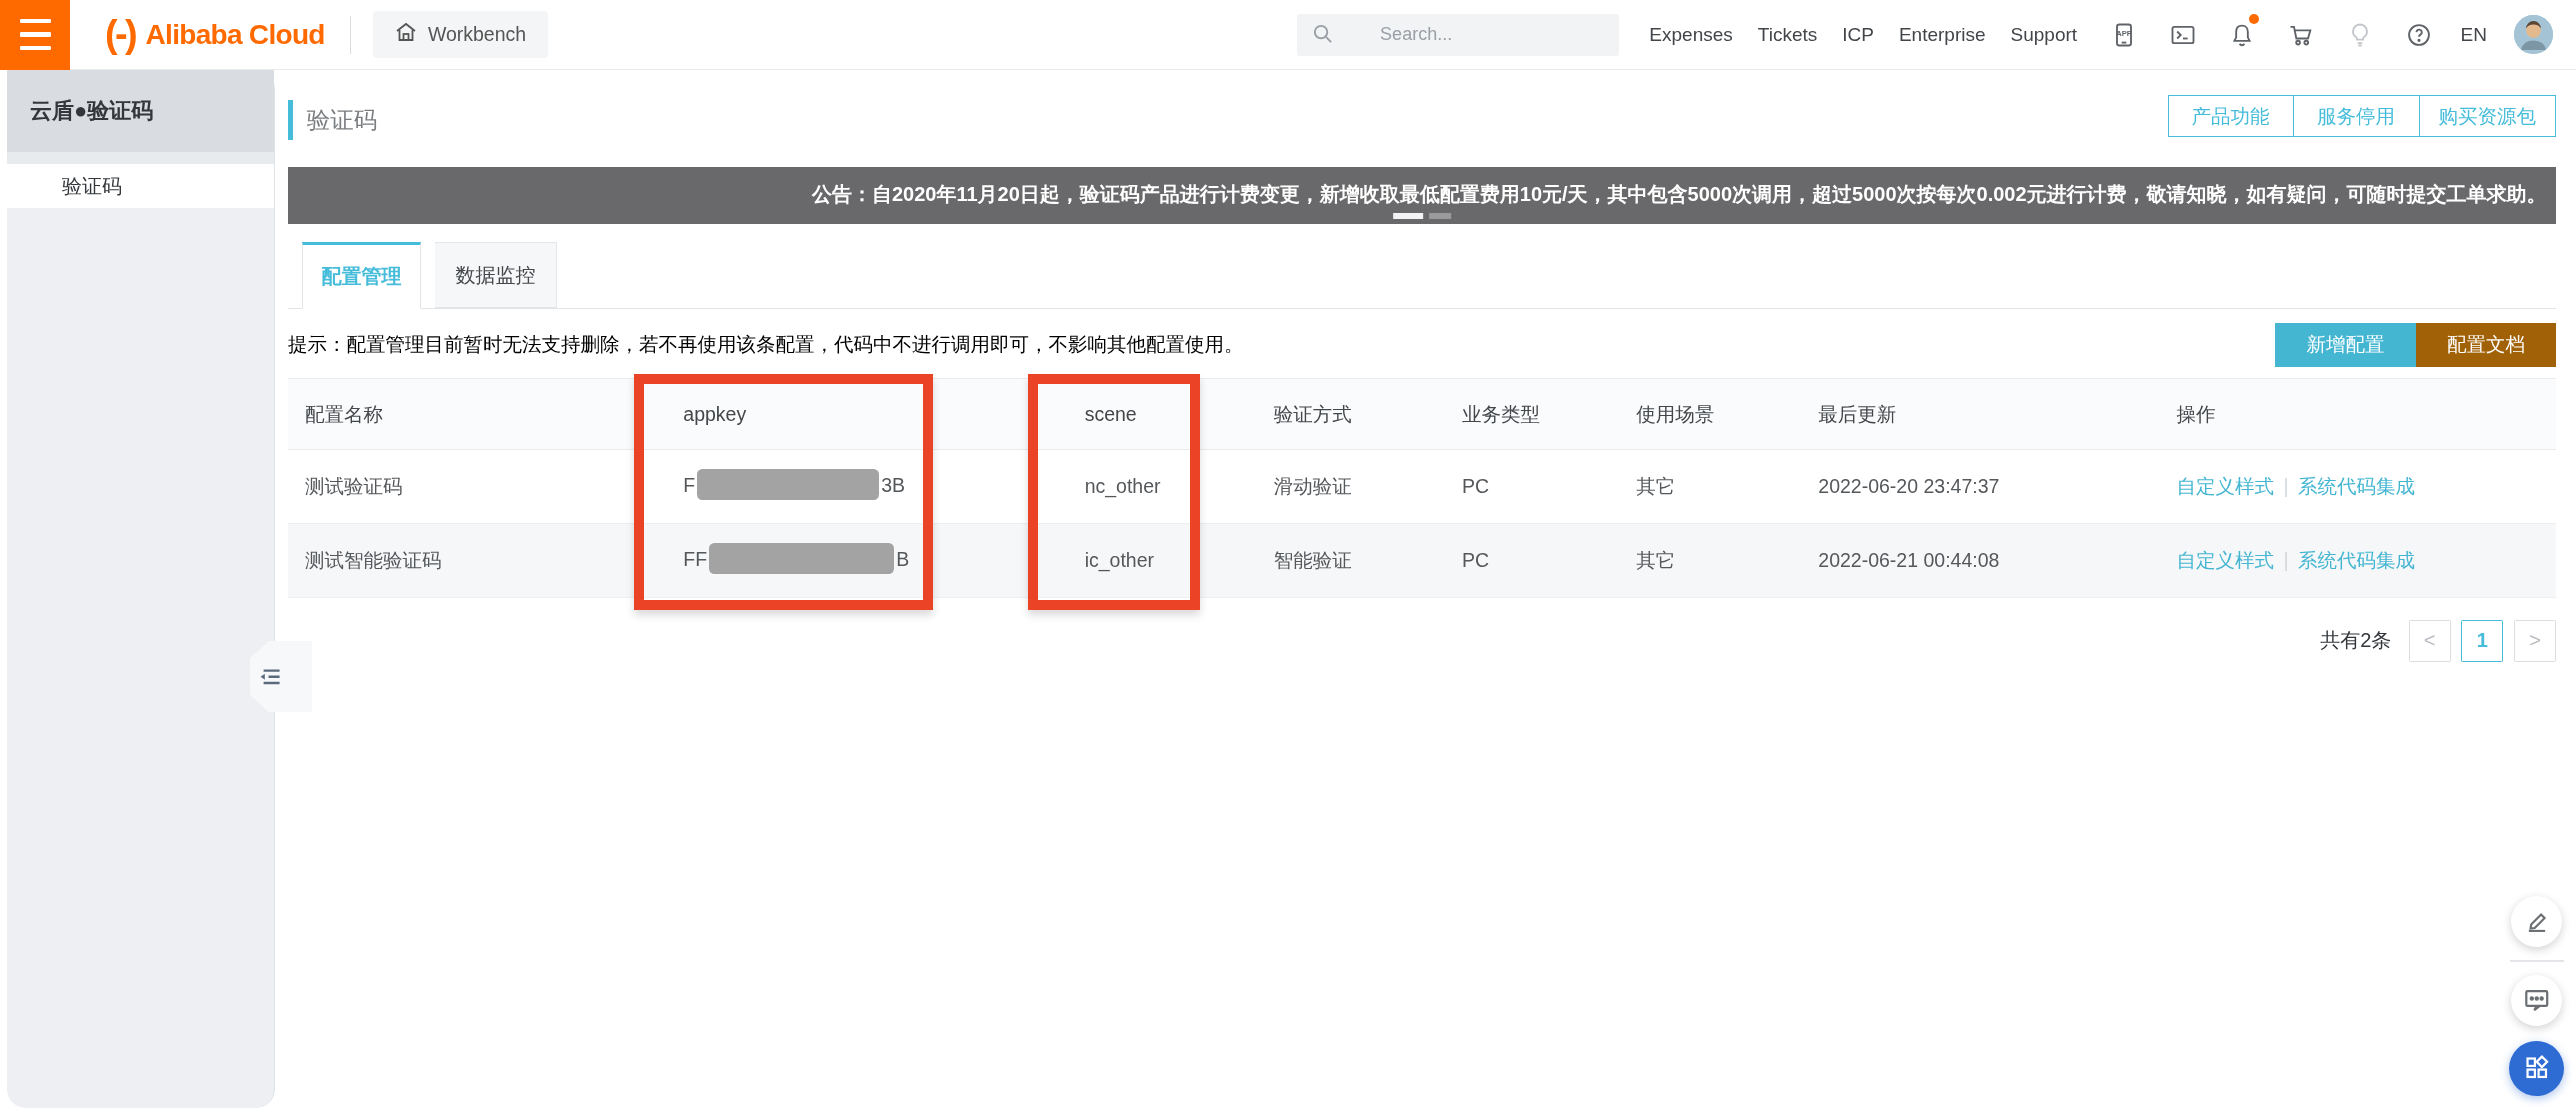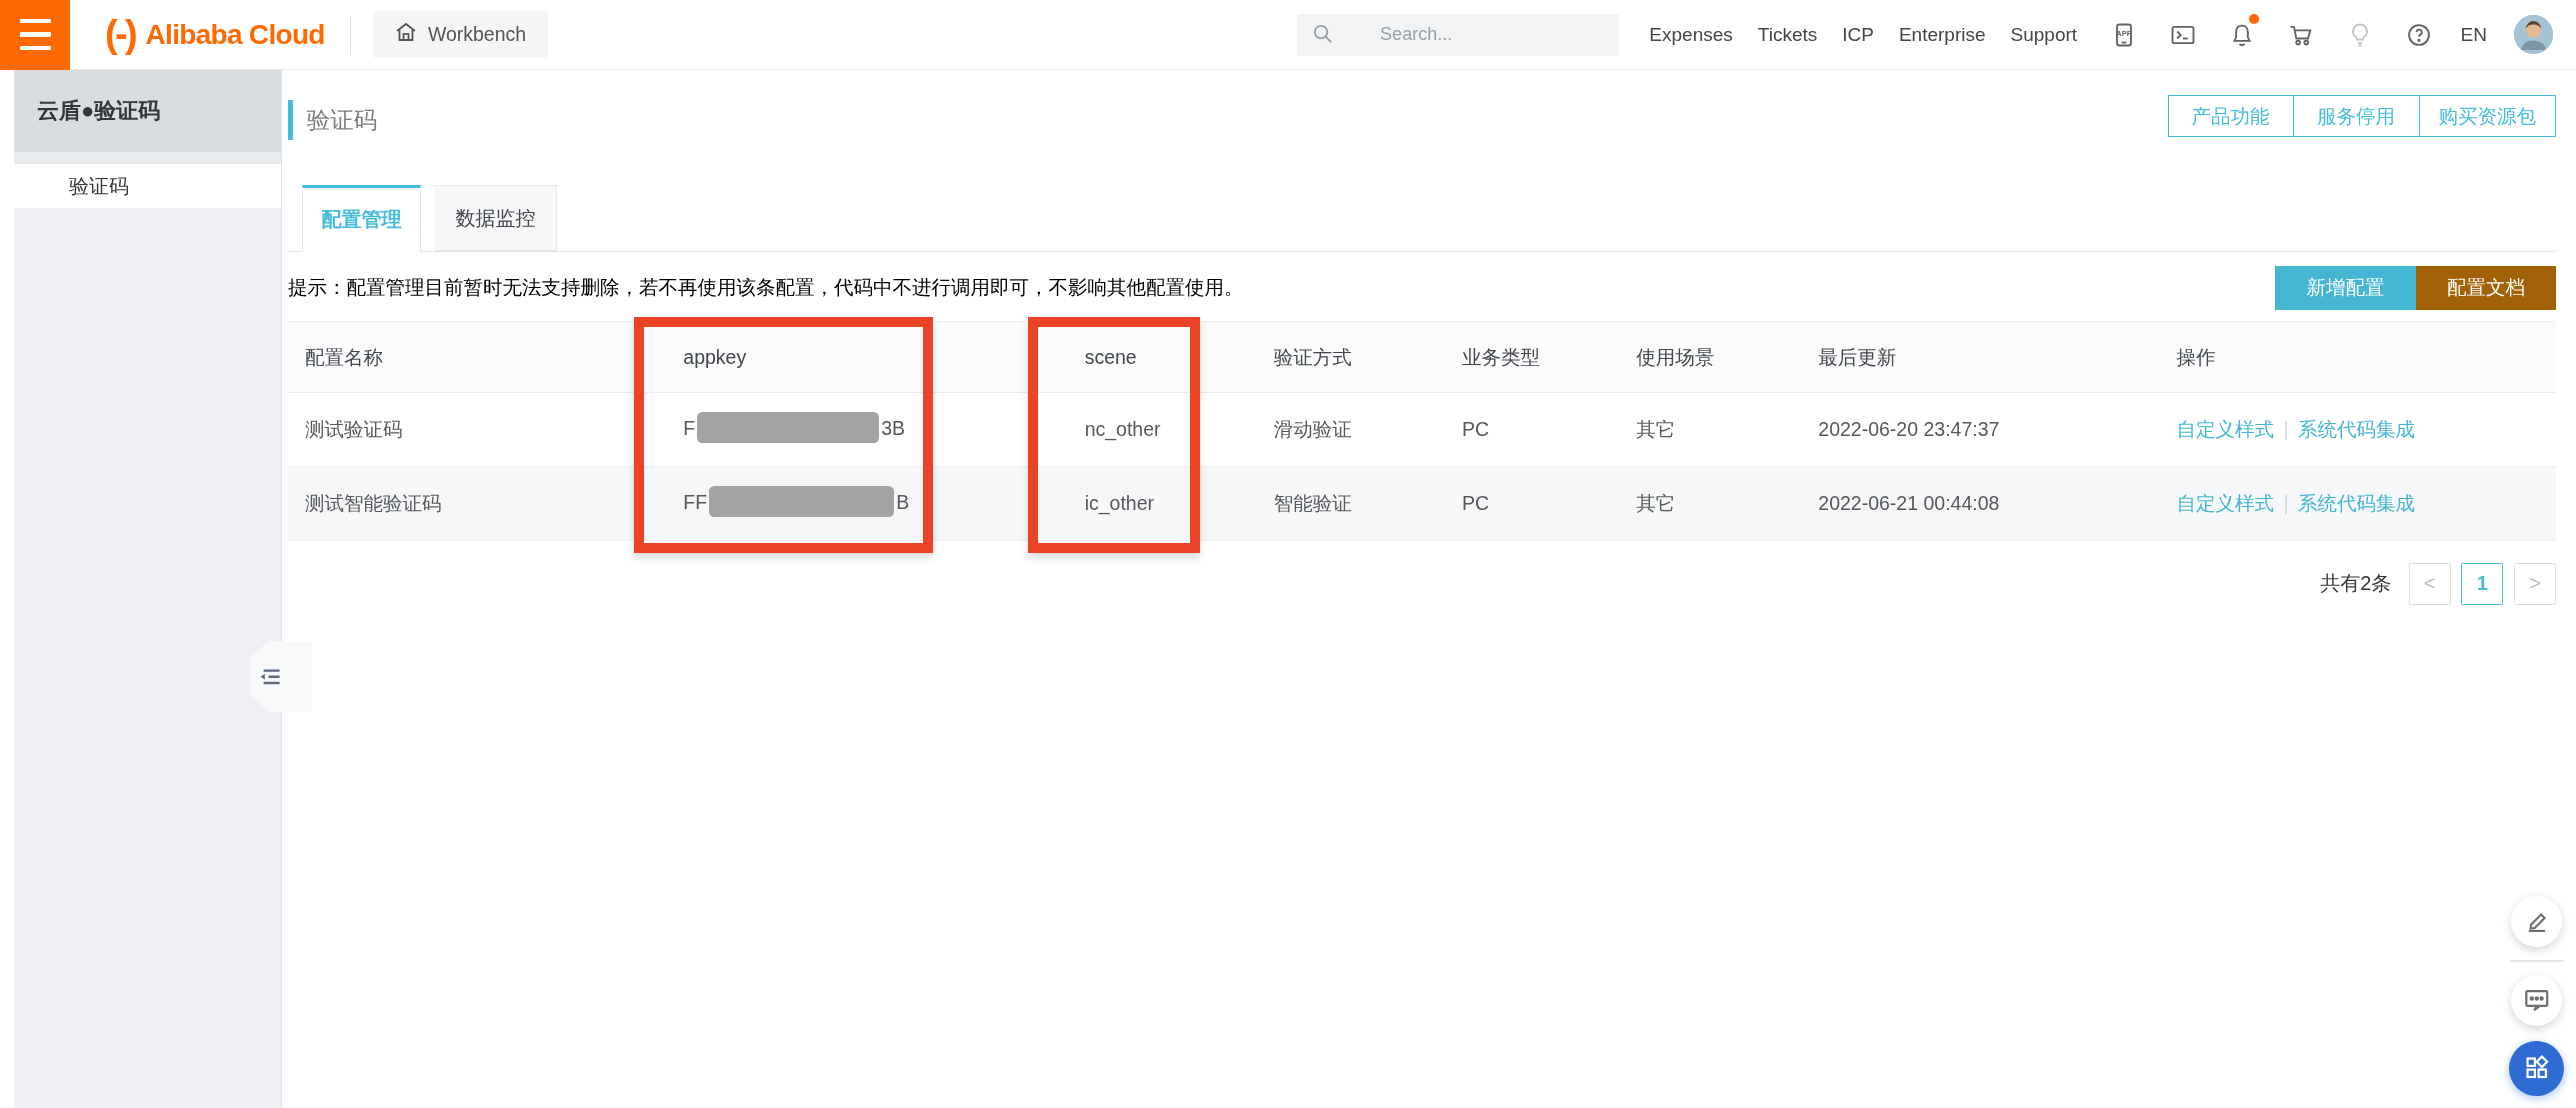--- a/index.html
+++ b/index.html
@@ -31,22 +31,22 @@
   .icon-btn { position:relative; width:29.5px; height:29.5px; display:flex; align-items:center;
               justify-content:center; cursor:pointer; }
   .icon-btn svg { display:block; }
   .dot { position:absolute; top:-5.4px; right:-2.7px; width:10px; height:10px; border-radius:50%;
          background:#ff6a00; }
   .lang { font-size:19px; color:#424549; margin-right:27px; cursor:pointer; }
   .avatar { width:39px; height:39px; border-radius:50%; overflow:hidden; margin-right:23px;
             cursor:pointer; flex:0 0 auto; background:#a9c8da; }
 
   
-  .sidebar { position:absolute; top:70px; left:14px; width:268px; height:1038px; background:#edeff2;
-             border-right:1.3px solid #e0e3e7; z-index:10; }
+  .sidebar { position:absolute; top:70px; left:7px; width:268px; height:1038px; background:#edeff2;
+             border-right:1.3px solid #e0e3e7; z-index:10;border-radius:19px; }
   .side-header { height:82px; background:#d9dce0; display:flex; align-items:center;
                  padding-left:23px; font-size:22px; font-weight:bold; color:#33373b; }
   .side-gap { height:12px; background:#e8ebee; }
   .side-item { height:44px; display:flex; align-items:center; padding-left:55px; font-size:20px;
                color:#33373b; cursor:pointer; }
   .side-item.active { background:#fff; }
   .collapse-handle { position:absolute; left:250px; top:641px; width:62px; height:71px;
                      background:#f7f8f9; z-index:11; cursor:pointer;
                      clip-path:polygon(30% 0,100% 0,100% 100%,30% 100%,0 76%,0 24%);
                      box-shadow:-2px 0 4px rgba(0,0,0,0.06); display:flex; align-items:center; }
@@ -245,20 +245,27 @@
         <div class="title-accent"></div>
         <span class="page-title">验证码</span>
       </div>
       <div class="head-btns">
         <div class="head-btn">产品功能</div>
         <div class="head-btn">服务停用</div>
         <div class="head-btn">购买资源包</div>
       </div>
     </div>
 
+    <div class="announce">
+      <div class="announce-text">公告：自2020年11月20日起，验证码产品进行计费变更，新增收取最低配置费用10元/天，其中包含5000次调用，超过5000次按每次0.002元进行计费，敬请知晓，如有疑问，可随时提交工单求助。</div>
+      <div class="announce-dots">
+        <span class="d1"></span>
+        <span class="d2"></span>
+      </div>
+    </div>
 
     <div class="tabs">
       <div class="tab active">配置管理</div>
       <div class="tab inactive">数据监控</div>
     </div>
 
     <div class="tip-row">
       <span class="tip-text">提示：配置管理目前暂时无法支持删除，若不再使用该条配置，代码中不进行调用即可，不影响其他配置使用。</span>
       <div class="action-btns">
         <div class="btn-add">新增配置</div>

